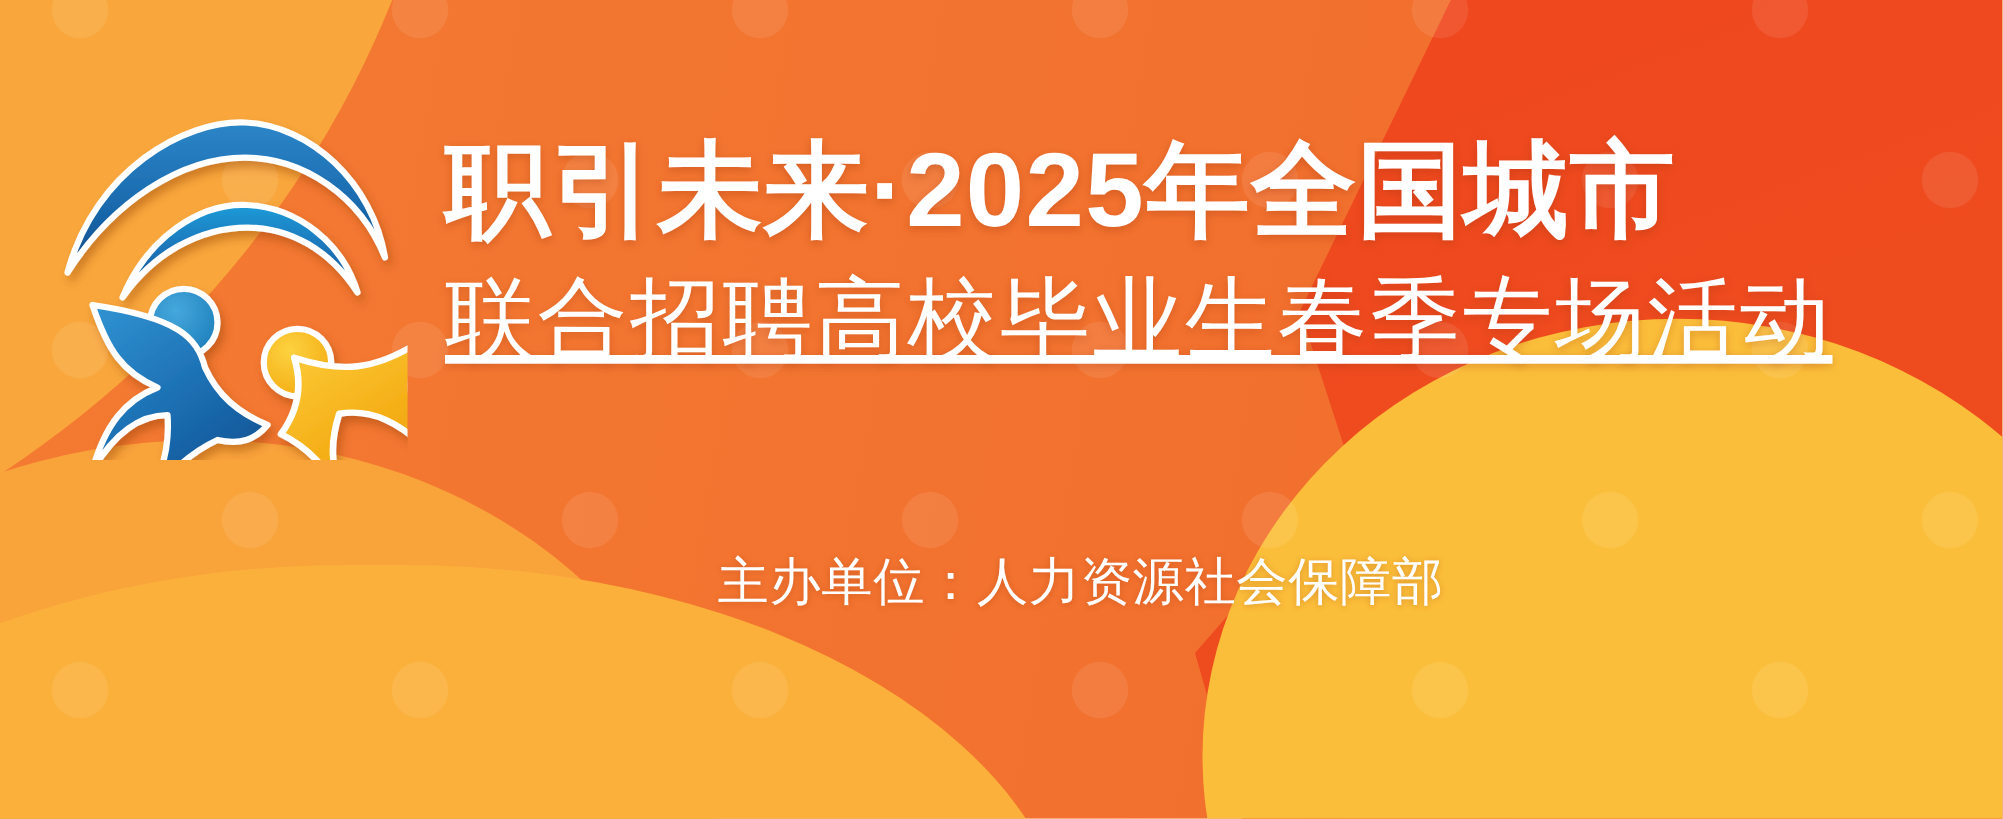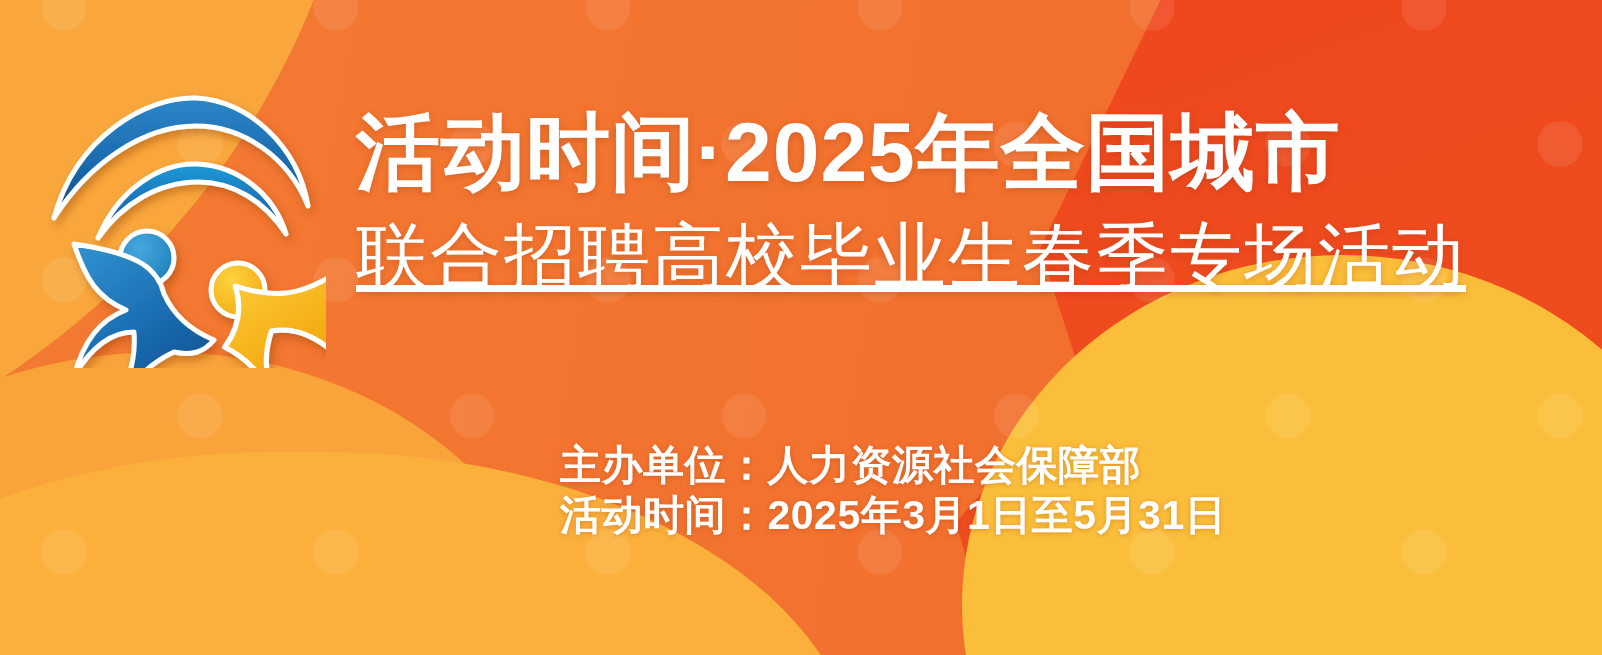--- a/index.html
+++ b/index.html
@@ -131,25 +131,26 @@
   }
 
   .subinfo {
     position: absolute;
     left: 560px;
     top: 440px;
   }
   .subinfo-line {
     font-size: 41px;
     line-height: 50px;
-    font-weight: 700;
+    font-weight: 400;
     color: #FFFFFF;
     letter-spacing: 0.5px;
     text-shadow: 0 1px 5px rgba(150,45,10,0.30);
     white-space: nowrap;
+    margin-left: 14px;
   }
 </style>
 </head>
 <body>
 
 <div id="banner">
 
   <div class="bg-layer">
     <div class="shape-topleft-wedge"></div>
     <div class="shape-right-red"></div>
@@ -211,22 +212,21 @@
                  C 150 246 134 232 124 210 C 118 186 102 170 34 160 Z" transform="translate(4,6)" fill="url(#gBlueStar)" stroke="#FFFFFF" stroke-width="5" stroke-linejoin="round"></path>
 
         <path d="M 156 206 C 192 218 216 216 250 194 C 240 224 242 248 260 282
                  C 236 256 214 246 190 250 C 182 276 184 296 196 318
                  C 180 292 166 276 146 266 C 160 246 162 226 156 206 Z" transform="translate(34,-2) scale(1.06,1.02)" fill="url(#gYellowStar)" stroke="#FFFFFF" stroke-width="5" stroke-linejoin="round"></path>
       </g>
     </svg>
   </div>
 
   <div class="headline">
-    <div class="title-line-1">活动时间·2025年全国城市</div>
+    <div class="title-line-1">职引未来·2025年全国城市</div>
     <div class="title-line-2">联合招聘高校毕业生春季专场活动</div>
   </div>
 
   <div class="subinfo">
     <div class="subinfo-line">主办单位：人力资源社会保障部</div>
-    <div class="subinfo-line">活动时间：2025年3月1日至5月31日</div>
   </div>
 
 </div>
 
 </body></html>

